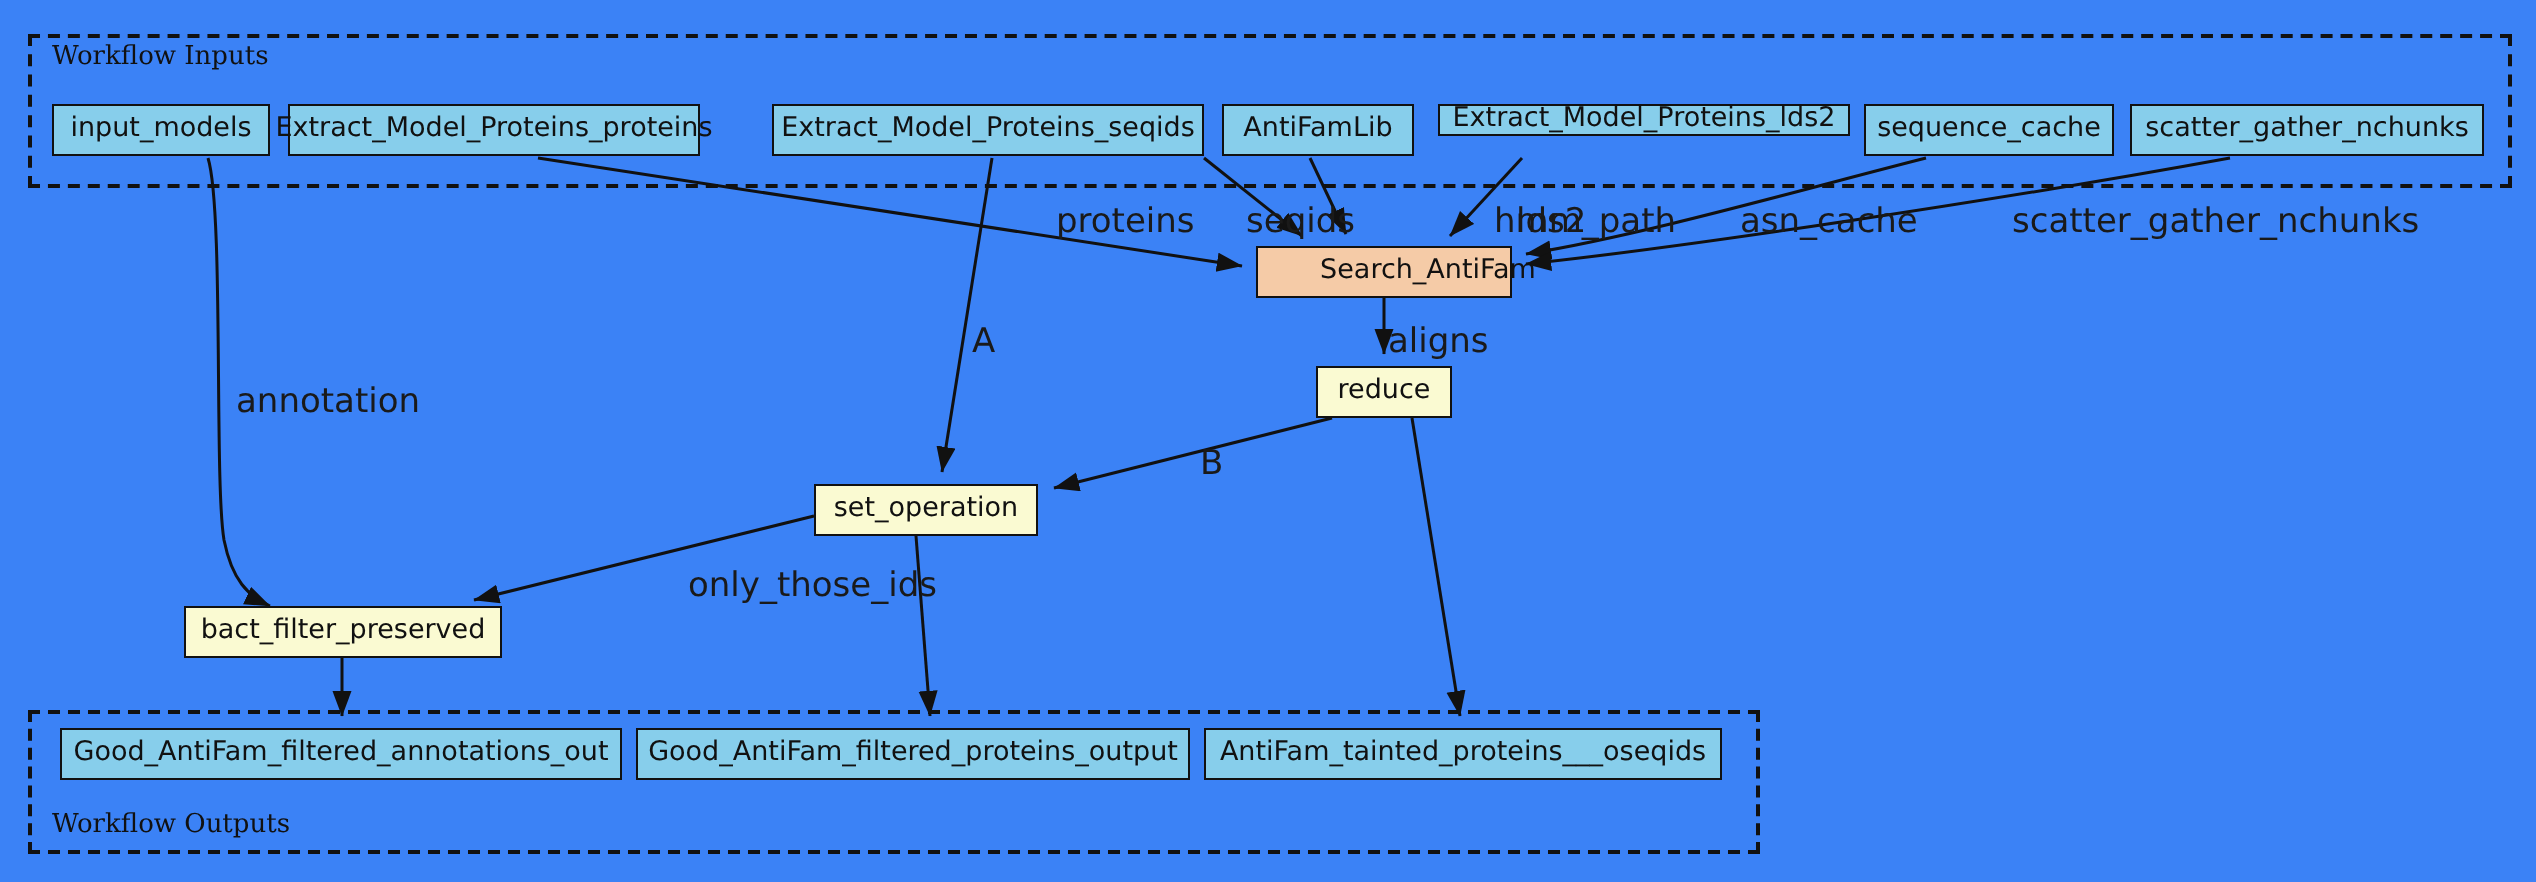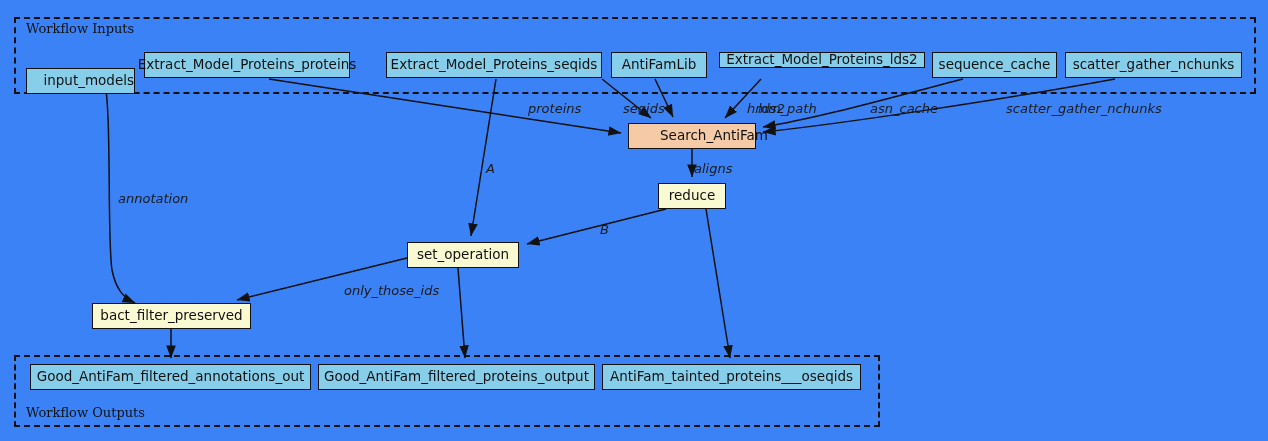--- a/index.html
+++ b/index.html
@@ -52,25 +52,24 @@
     background: #87ceeb;
   }
   .node-step {
     background: #fafad2;
   }
   .node-active {
     background: #f5cba7;
   }
   .edge-label {
     position: absolute;
-    font-size: 13px;
+    font-size: 17px;
     color: #1a1a1a;
     white-space: nowrap;
     pointer-events: none;
-    font-style: italic;
   }
 </style>
 </head>
 <body>
 
 <div id="canvas">
 
   <svg id="edge-layer" viewBox="0 0 1268 441" xmlns="http://www.w3.org/2000/svg">
     <defs>
       <marker id="arrow" markerWidth="10" markerHeight="10" refX="8.4" refY="3.2" orient="auto" markerUnits="strokeWidth">
@@ -95,21 +94,21 @@
       </g>
   </svg>
 
   <div class="cluster" style="left: 14px; top: 17px; width: 1242px; height: 77px;"></div>
   <div class="cluster-label" style="left: 26px; top: 21px;">Workflow Inputs</div>
 
   <div class="cluster" style="left: 14px; top: 355px; width: 866px; height: 72px;"></div>
   <div class="cluster-label" style="left: 26px; top: 405px;">Workflow Outputs</div>
 
   <div id="node-layer">
-      <div class="node node-io" style="left: 26px; top: 68px; width: 109px; height: 26px; justify-content: flex-end;">
+      <div class="node node-io" style="left: 26px; top: 52px; width: 109px; height: 26px;">
         <span>input_models</span>
       </div>
       <div class="node node-io" style="left: 144px; top: 52px; width: 206px; height: 26px;">
         <span>Extract_Model_Proteins_proteins</span>
       </div>
       <div class="node node-io" style="left: 386px; top: 52px; width: 216px; height: 26px;">
         <span>Extract_Model_Proteins_seqids</span>
       </div>
       <div class="node node-io" style="left: 611px; top: 52px; width: 96px; height: 26px;">
         <span>AntiFamLib</span>

